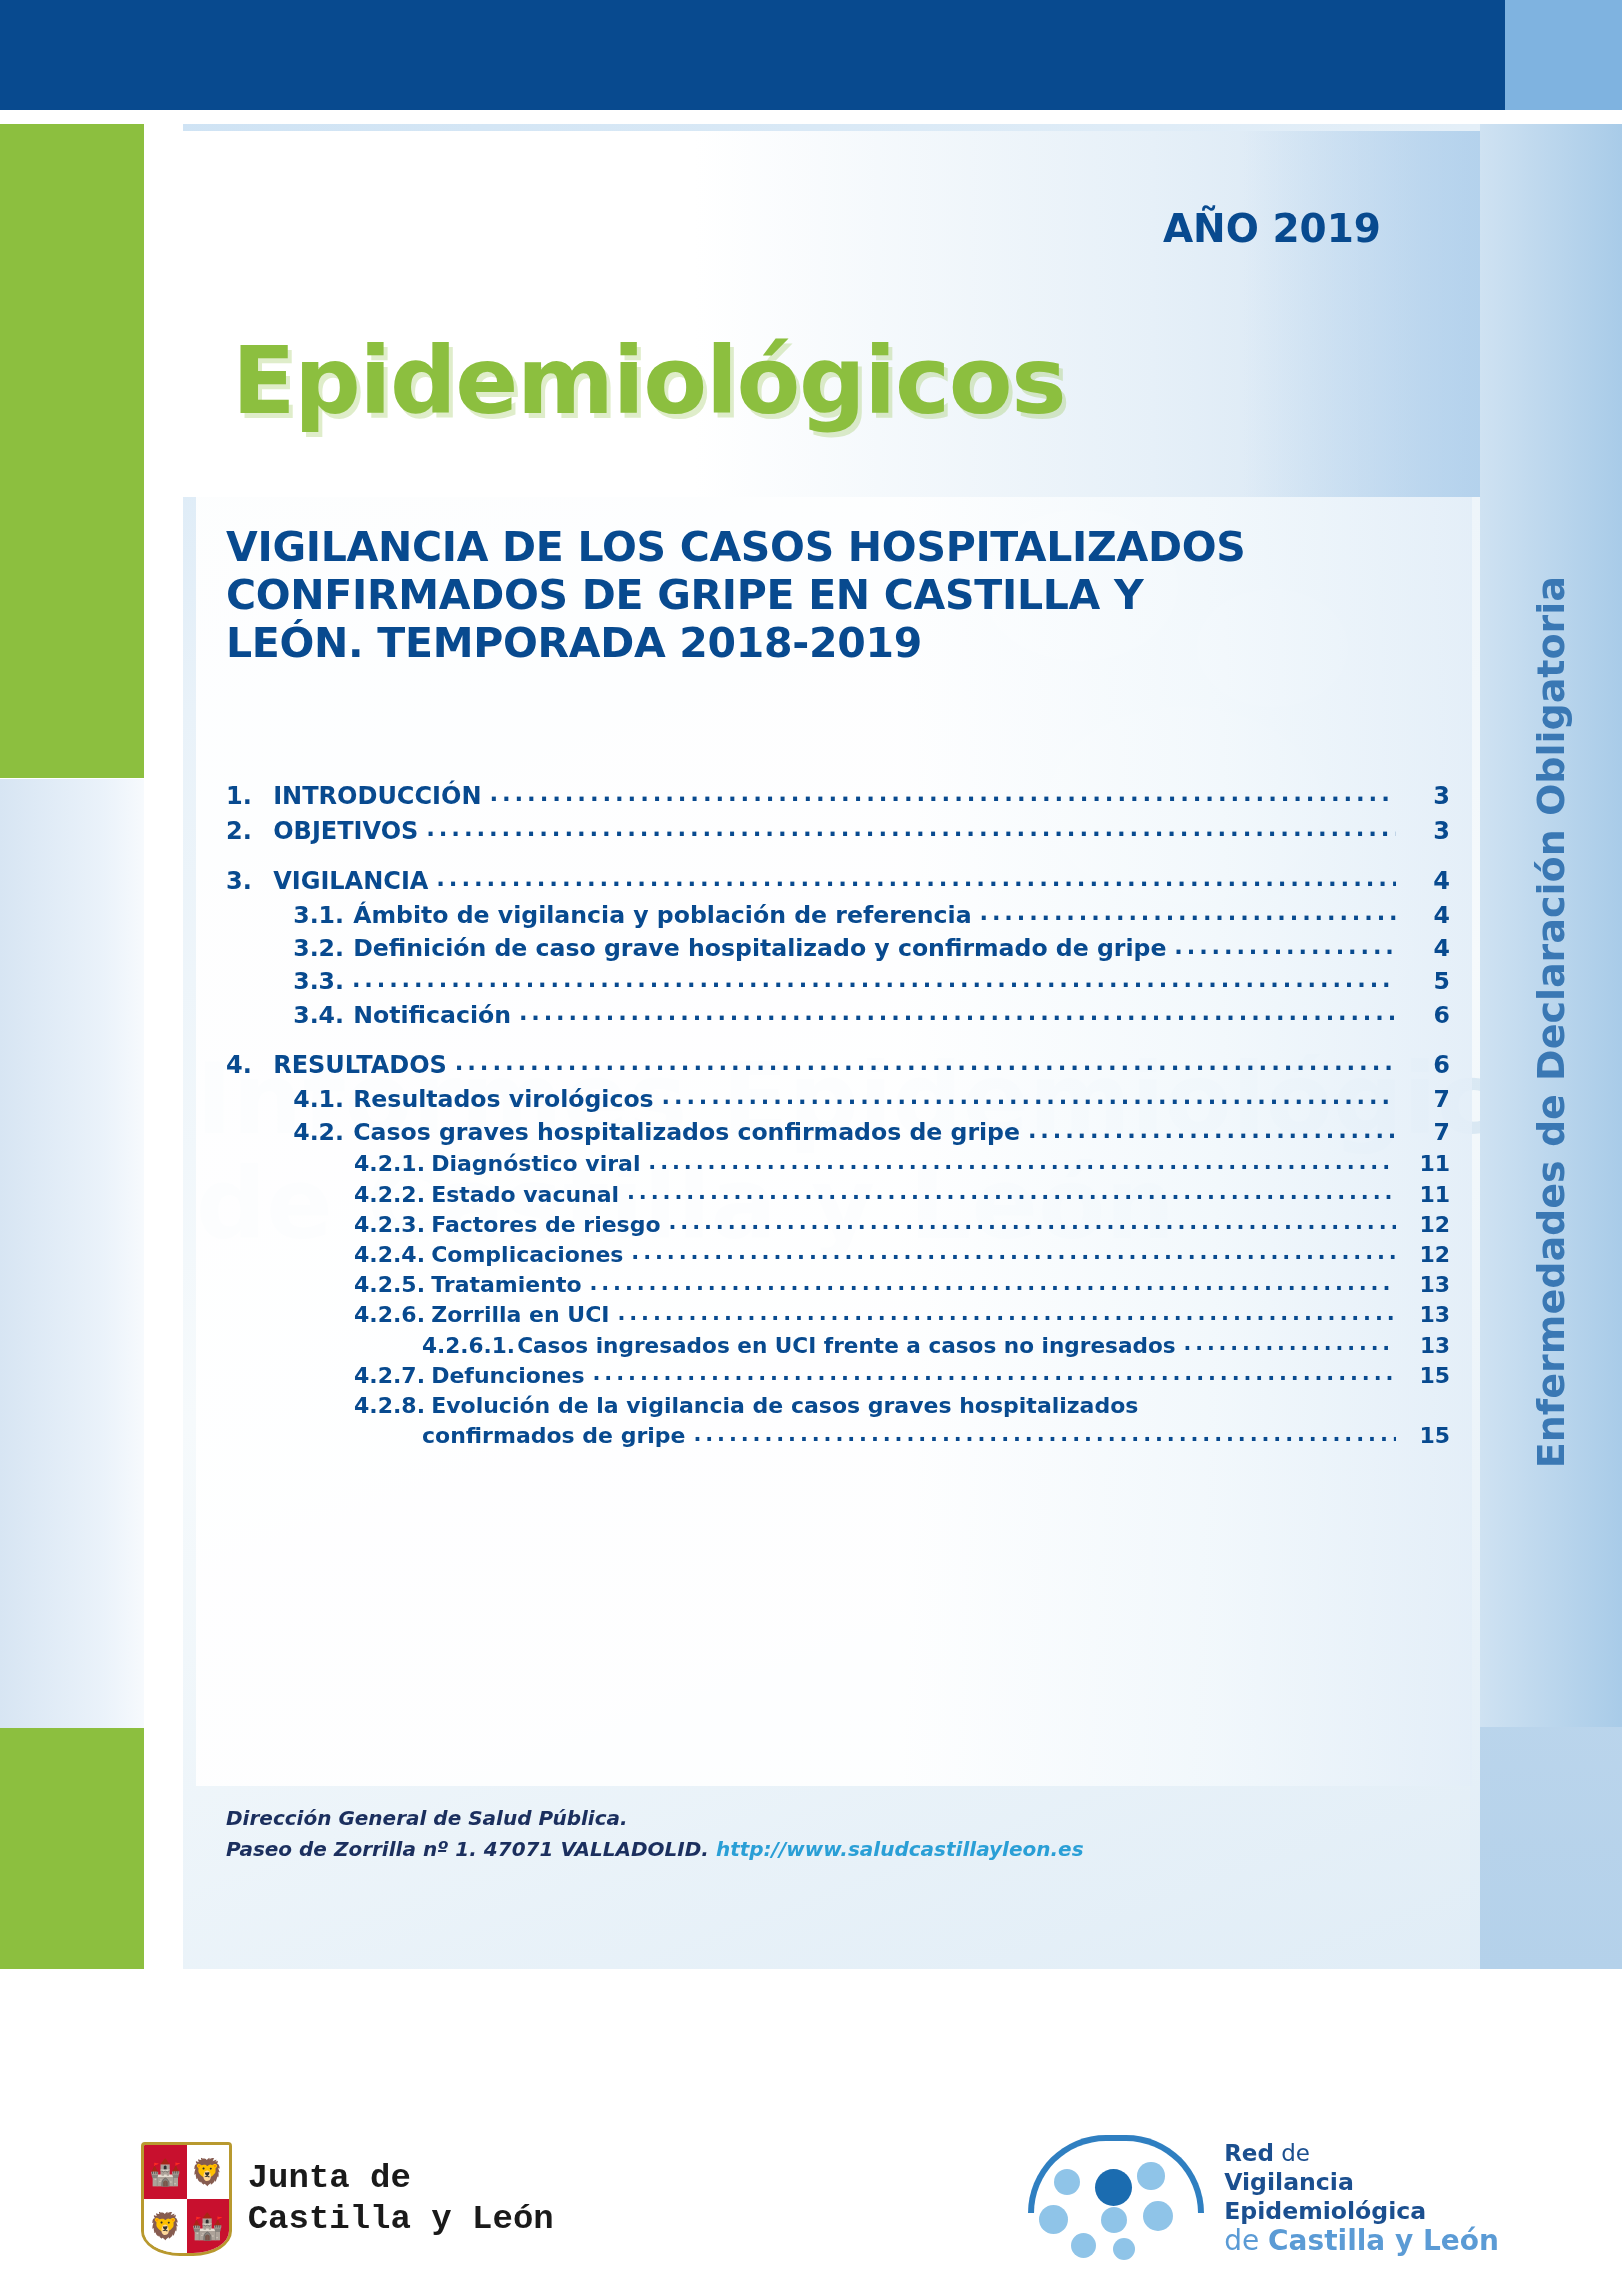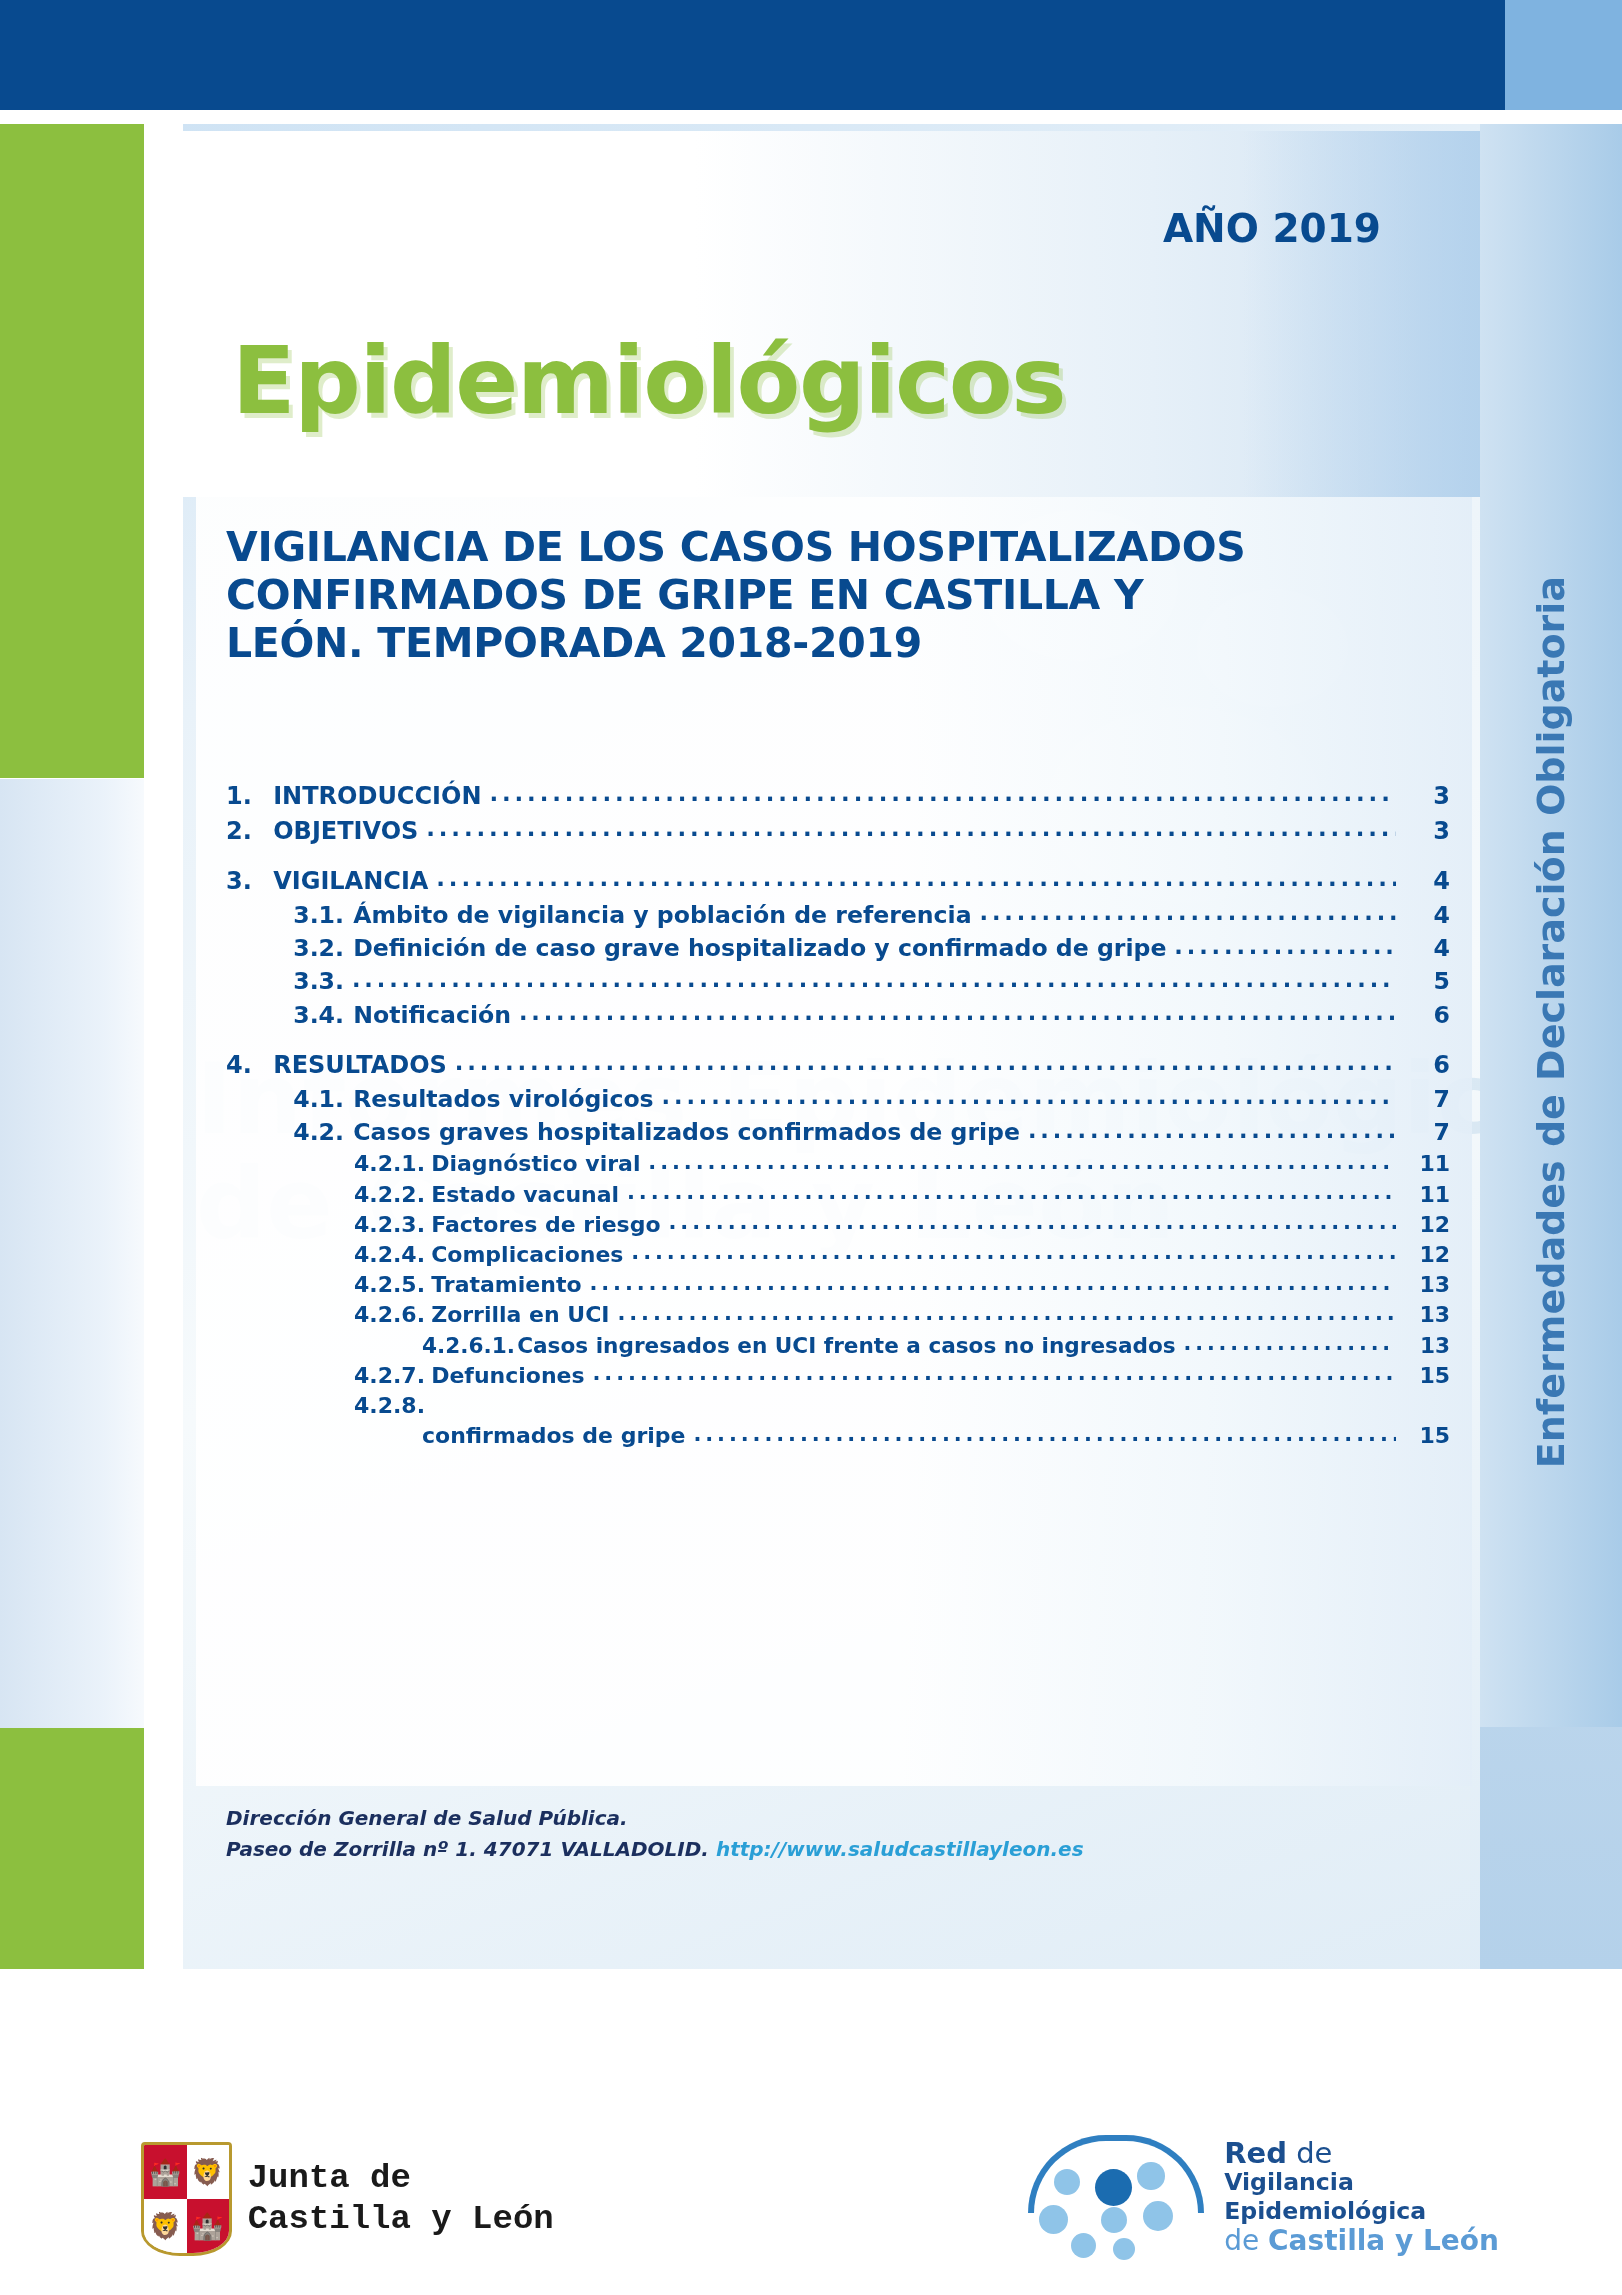--- a/index.html
+++ b/index.html
@@ -336,21 +336,21 @@
     position: absolute;
     border-radius: 50%;
     background: #8fc4e8;
   }
   .dot.dark { background: #1b6cb0; }
   .red-text {
     font-family: "DejaVu Sans", sans-serif;
     line-height: 29px;
     padding-bottom: 3.9px;
   }
-  .red-text .r1 { font-size: 29px; color: #1b4f8f; }
+  .red-text .r1 { font-size: 23px; color: #1b4f8f; }
   .red-text .r1 b { font-weight: bold; }
   .red-text .r2 { font-size: 23.6px; color: #1b4f8f; font-weight: bold; }
   .red-text .r3 { font-size: 23.6px; color: #1b4f8f; font-weight: bold; }
   .red-text .r4 { font-size: 28px; color: #5b9bd5; }
   .red-text .r4 b { color: #5b9bd5; font-weight: bold; }
 </style>
 </head>
 <body>
 
 <div class="page">
@@ -513,20 +513,21 @@
 
     <div class="toc-row lvl3">
       <span class="toc-num">4.2.7.</span>
       <span class="toc-label">Defunciones</span>
       <span class="toc-dots">..............................................................................................................</span>
       <span class="toc-page">15</span>
     </div>
 
     <div class="toc-row lvl3">
       <span class="toc-num">4.2.8.</span>
+      <span class="toc-label">Evolución de la vigilancia de casos graves hospitalizados</span>
     </div>
 
     <div class="cont-line">
       <span class="toc-label" style="padding-left:0;">confirmados de gripe</span>
       <span class="toc-dots">..............................................................................................................</span>
       <span class="toc-page">15</span>
     </div>
 
   </div>
 

